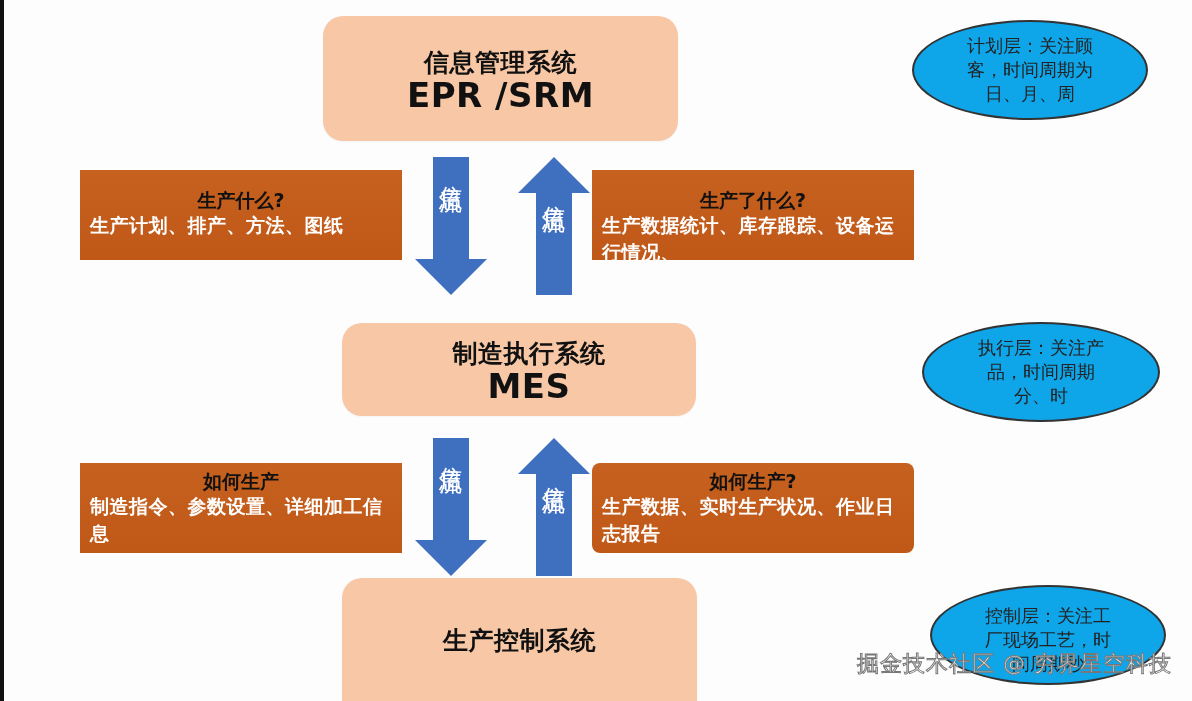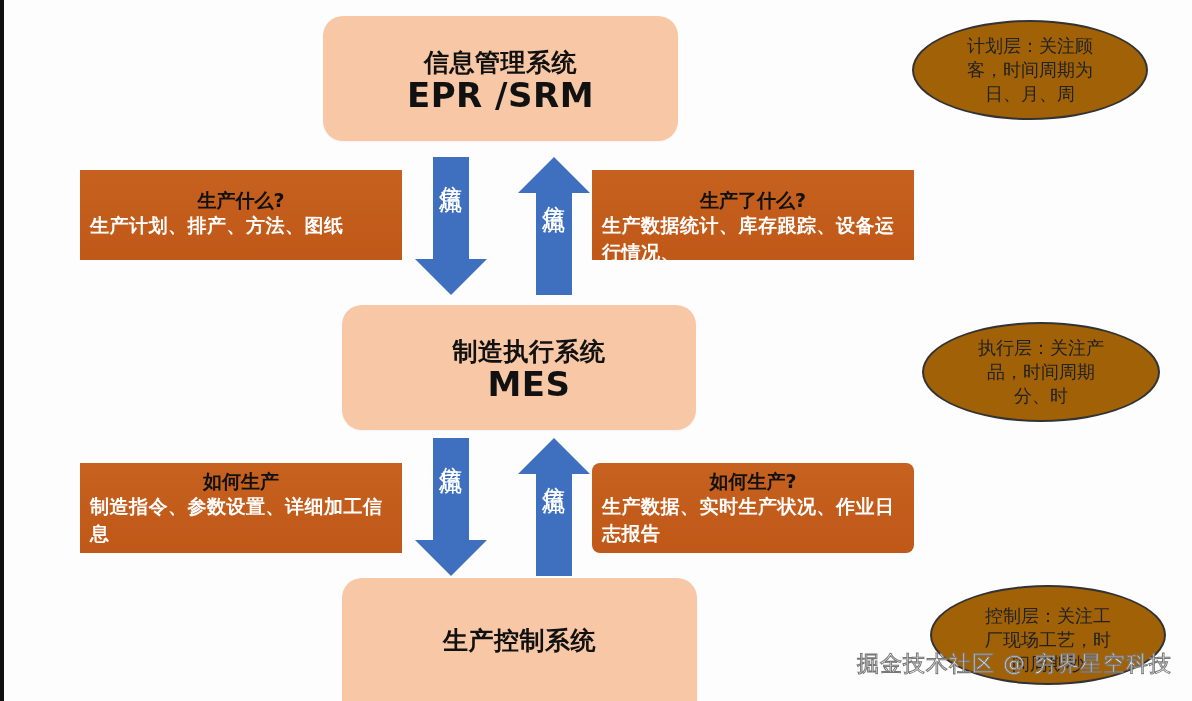--- a/index.html
+++ b/index.html
@@ -34,21 +34,21 @@
     .arrow svg { position: absolute; left: 0; top: 0; }
     .arrow .label {
       position: absolute; color: #fff; font-size: 23px; line-height: 30px;
       writing-mode: vertical-rl; text-orientation: upright; letter-spacing: 2px;
     }
 
     .ellipse {
       position: absolute;
       border: 2.5px solid #333;
       border-radius: 50%;
-      background: #a16207;
+      background: #0ea5e9;
       display: flex; align-items: center; justify-content: center;
       text-align: center;
       font-size: 18px; line-height: 24px; color: #222;
     }
     .ellipse .txt { width: 130px; }
 
     .watermark {
       position: absolute; right: 20px; bottom: 22px;
       font-size: 22px; color: rgba(255,255,255,0.9);
       -webkit-text-stroke: 1px #777;
@@ -85,21 +85,21 @@
     <polygon points="36,0 72,36 54,36 54,138 18,138 18,36 0,36" fill="#3f6fbf"></polygon>
   </svg>
   <div class="label" style="left:21px; top:30px;">信息流</div>
 </div>
 
 <div class="info-box" style="left:592px; top:170px; width:322px; height:90px; padding-top:18px;">
   <div class="heading">生产了什么?</div>
   <div class="body">生产数据统计、库存跟踪、设备运行情况、</div>
 </div>
 
-<div class="system-box" style="left:342px; top:305px; width:354px; height:125px;padding-left:20px;">
+<div class="system-box" style="left:342px; top:323px; width:354px; height:93px;padding-left:20px;">
   <div class="title">制造执行系统</div>
   <div class="code">MES</div>
 </div>
 <div class="ellipse" style="left:922px; top:322px; width:238px; height:100px;">
   <div class="txt">执行层：关注产品，时间周期分、时</div>
 </div>
 
 <div class="info-box" style="left:80px; top:463px; width:322px; height:90px;">
   <div class="heading">如何生产</div>
   <div class="body">制造指令、参数设置、详细加工信息</div>

